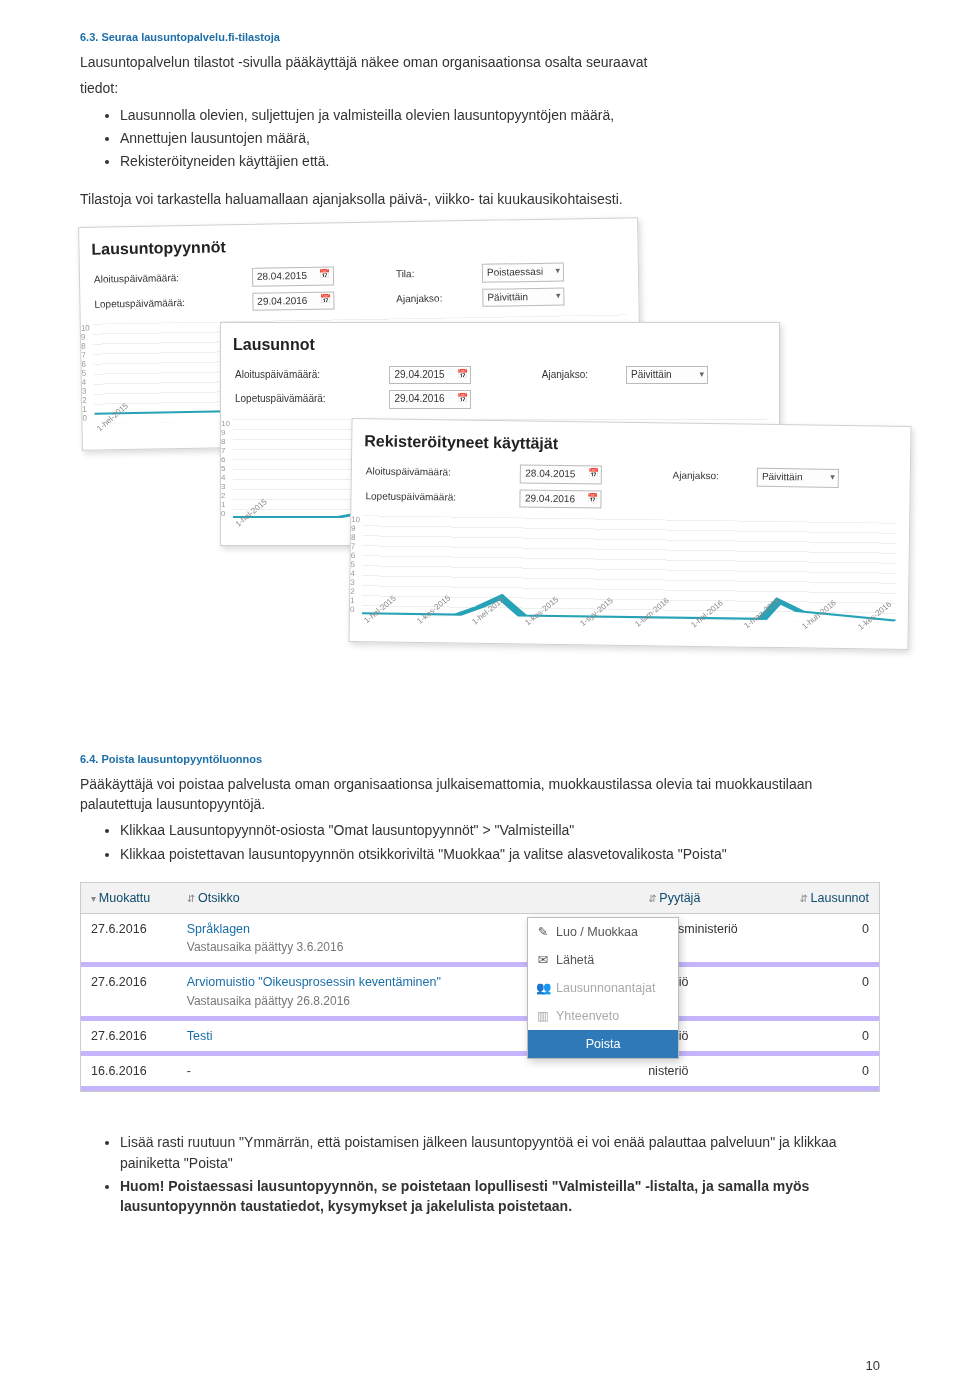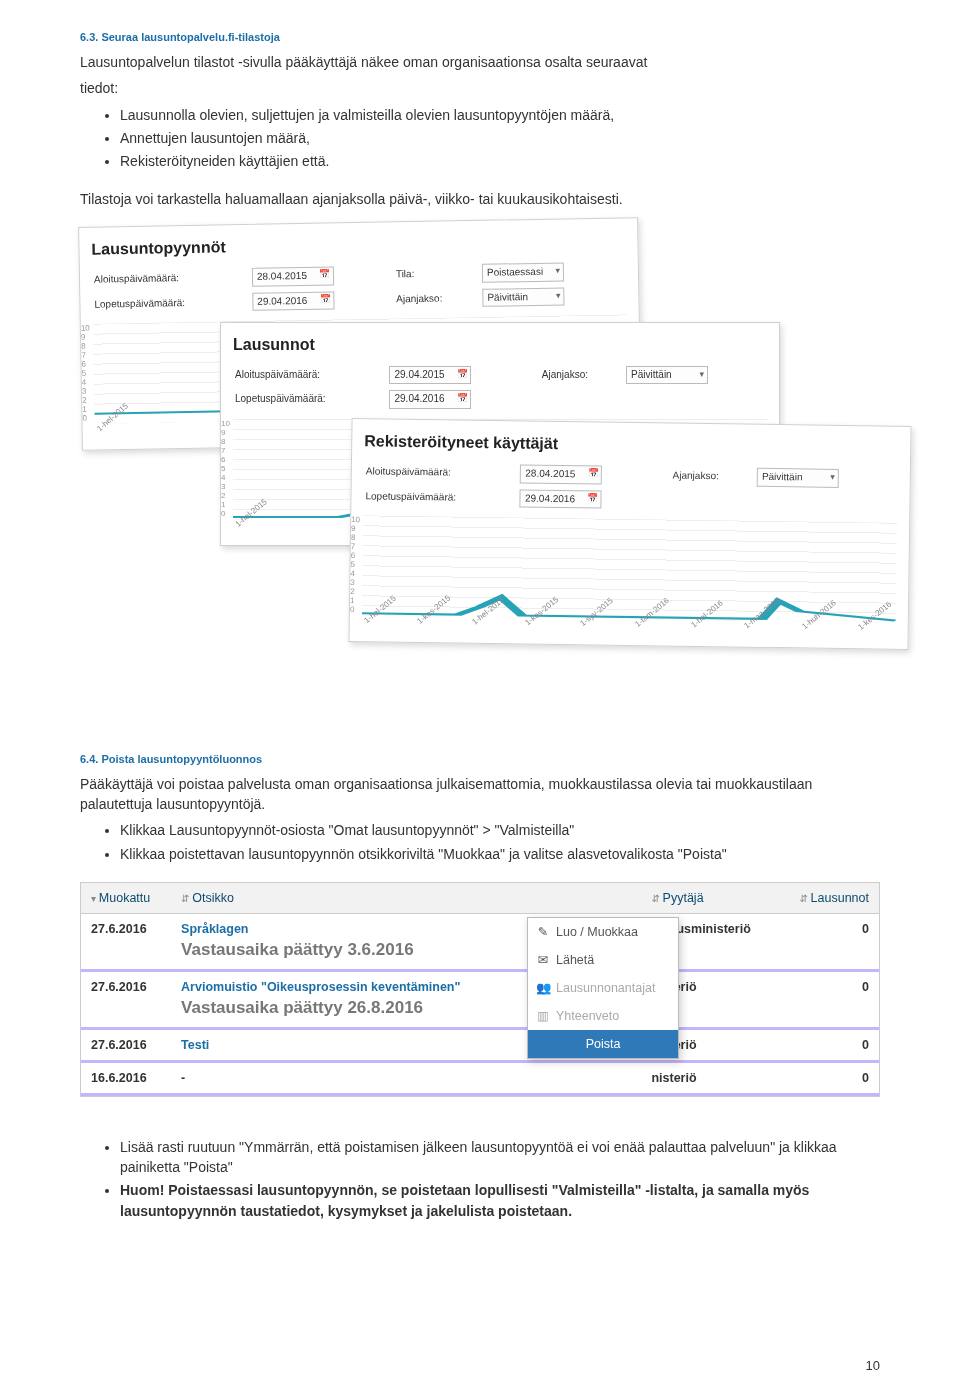--- a/index.html
+++ b/index.html
@@ -80,23 +80,23 @@
     font-size: 12.5px;
     position: relative;
   }
   table.listing { width:100%; border-collapse:collapse; }
   table.listing th {
     background:#f2f2f2; text-align:left; padding:6px 10px; border-bottom:1px solid #ccc;
     font-weight:normal; color:#0c4a6e;
   }
   table.listing th .sort::before{content:"▾ "; color:#888; font-size:10px;}
   table.listing th .sort2::before{content:"⇵ "; color:#888; font-size:10px;}
-  table.listing td { padding:6px 10px; border-bottom:3px solid #c4b5fd; vertical-align:top;font-weight:bold;}
+  table.listing td { padding:6px 10px; border-bottom:5px solid #c4b5fd; vertical-align:top;}
   .title-link { color:#1b6ea8;text-align:right; }
-  .title-sub { color:#777; font-size:17px;text-align:center; }
+  .title-sub { color:#777; font-size:12px;text-align:center; }
   .muokkaa-btn {
     display:inline-block; border:1px solid #bbb; background:#fafafa;
     padding:2px 10px; font-size:12px; box-shadow:1px 1px 2px rgba(0,0,0,.1);
   }
   .dropdown {
     position:absolute; top:34px; right:200px;
     width:150px; background:#fff; border:1px solid #bbb;
     box-shadow:2px 3px 8px rgba(0,0,0,.2); font-size:12.5px; z-index:5;
   }
   .dropdown .item{padding:5px 8px; display:flex; align-items:center; gap:6px; color:#555;}

